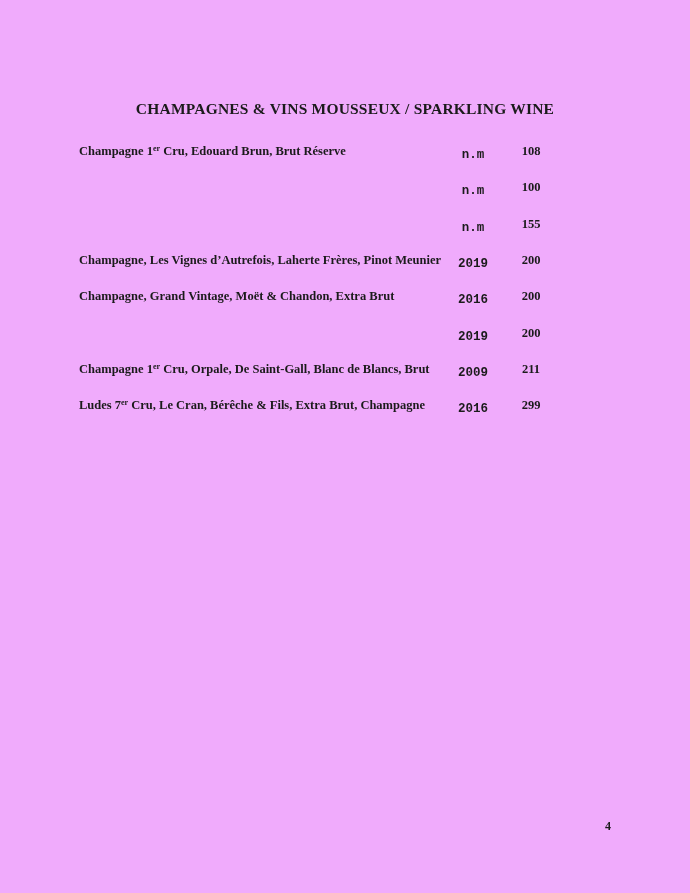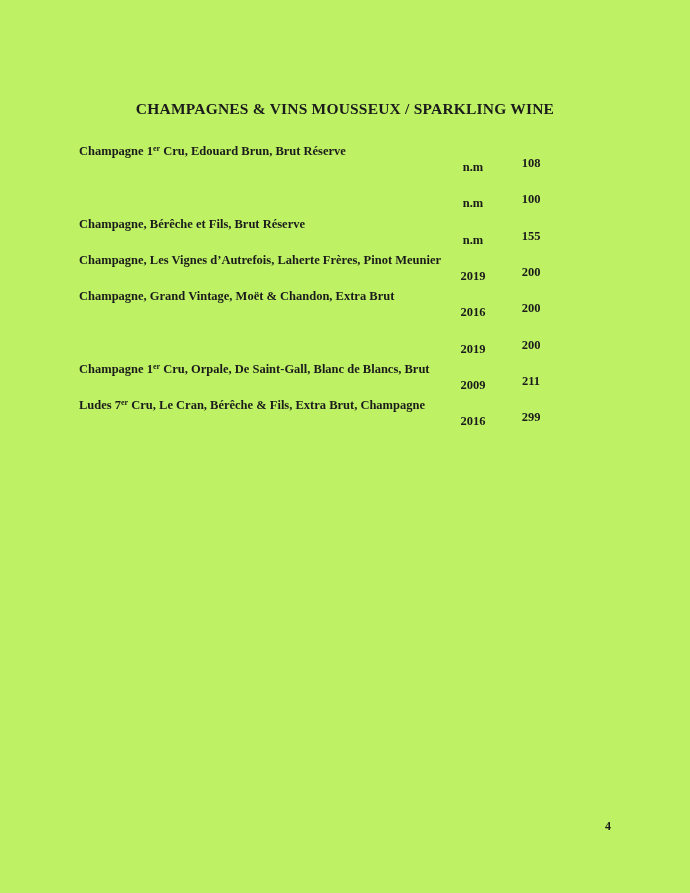--- a/index.html
+++ b/index.html
@@ -4,21 +4,21 @@
 <style>
   html, body {
     margin: 0;
     padding: 0;
     background: #ffffff;
   }
   .page {
     position: relative;
     width: 690px;
     height: 893px;
-    background: #bef264;
+    background: #f0abfc;
     font-family: "Liberation Serif", "DejaVu Serif", serif;
     color: #1b1b1b;
     overflow: hidden;
   }
   .doc-title {
     position: absolute;
     top: 100px;
     left: 0;
     width: 100%;
     text-align: center;
@@ -48,31 +48,31 @@
   }
   .wine-name sup {
     font-size: 8px;
     line-height: 0;
     vertical-align: 4.5px;
     letter-spacing: 0;
   }
   .wine-vintage {
     position: absolute;
     left: 394px;
-    top: 16px;
+    top: 4px;
     transform: translateX(-50%);
     white-space: nowrap;
+    font-family: Liberation Mono, monospace;
   }
   .wine-price {
     position: absolute;
     left: 452px;
     top: 0;
     transform: translateX(-50%);
     white-space: nowrap;
-    margin-top: 12px;
   }
   .page-number {
     position: absolute;
     top: 819px;
     right: 79px;
     font-size: 12px;
     font-weight: bold;
   }
 </style>
 </head>
@@ -89,21 +89,20 @@
       <span class="wine-vintage">n.m</span>
       <span class="wine-price">108</span>
     </div>
 
     <div class="wine-row">
       <span class="wine-vintage">n.m</span>
       <span class="wine-price">100</span>
     </div>
 
     <div class="wine-row">
-      <span class="wine-name"><span>Champagne, Bérêche et Fils, Brut Réserve</span><sup></sup><span></span></span>
       <span class="wine-vintage">n.m</span>
       <span class="wine-price">155</span>
     </div>
 
     <div class="wine-row">
       <span class="wine-name"><span>Champagne, Les Vignes d’Autrefois, Laherte Frères, Pinot Meunier</span><sup></sup><span></span></span>
       <span class="wine-vintage">2019</span>
       <span class="wine-price">200</span>
     </div>
 

